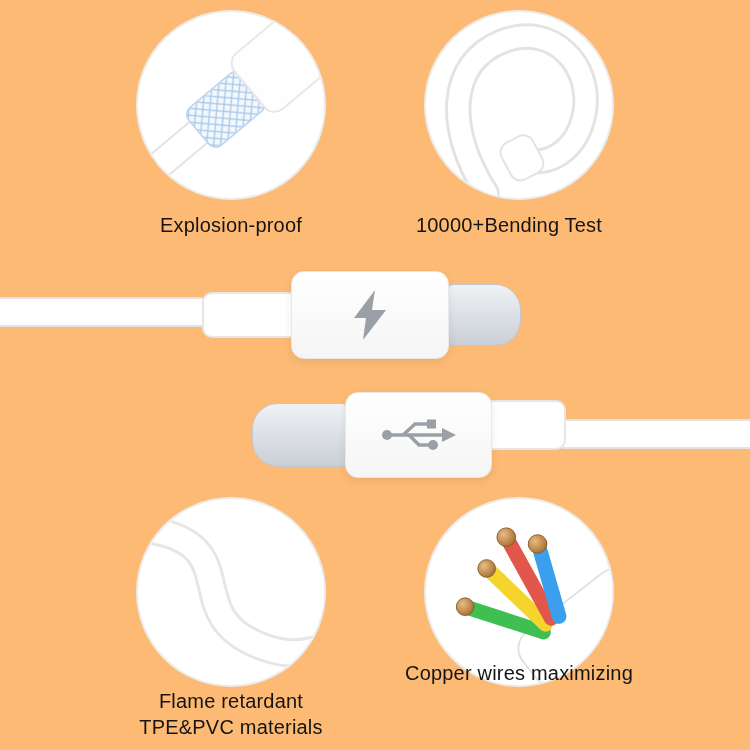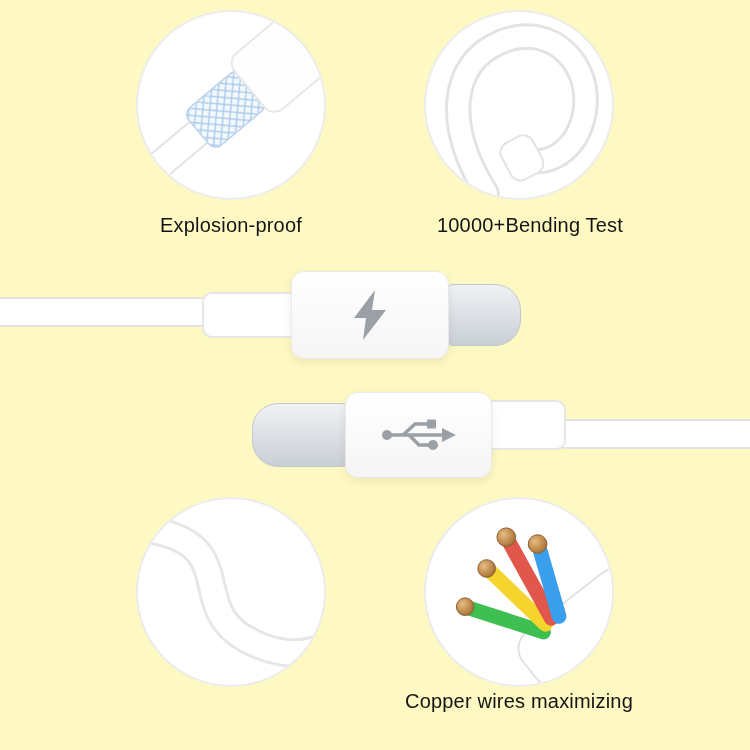--- a/index.html
+++ b/index.html
@@ -1,38 +1,38 @@
 <!DOCTYPE html>
 <html style="--wire-green: #3fbf51; --wire-yellow: #f6d42e; --wire-red: #e2574c; --wire-blue: #3aa0ee; --copper: #c08b4e; --mesh-blue: #a7c8e9; --icon-gray: #9aa0a6; --outline-gray: #e3e3e3; --metal-light: #f0f2f4; --metal-dark: #c9cfd6; --text: #141414;"><head>
 <meta charset="utf-8">
 <style>
   html,body{margin:0;padding:0;background:#ffffff;}
   .stage{
-    position:relative;width:750px;height:750px;background:#fef9c3;
+    position:relative;width:750px;height:750px;background:#fdba74;
     font-family:"Liberation Sans", sans-serif;color:#111;overflow:hidden;
   }
   
   .circle{
     position:absolute;width:190px;height:190px;border-radius:50%;
     border:2px solid #ececec;background:#ffffff;overflow:hidden;box-sizing:border-box;
   }
   .circle svg{display:block;width:100%;height:100%;}
   .c1{left:136px;top:10px;}
   .c2{left:424px;top:10px;}
   .c3{left:136px;top:497px;}
   .c4{left:424px;top:497px;}
   
   .caption{
     position:absolute;width:300px;text-align:center;
     font-size:20px;line-height:26px;color:#141414;letter-spacing:.2px;
   }
   .cap1{left:81px;top:212px;}
-  .cap2{left:380px;top:212px;}
+  .cap2{left:359px;top:212px;}
   .cap3{left:81px;top:688px;}
-  .cap4{left:369px;top:688px;}
+  .cap4{left:369px;top:660px;}
   
   .cable{
     position:absolute;height:30px;background:#ffffff;
     border:2px solid var(--outline-gray,#e3e3e3);box-sizing:border-box;z-index:0;
   }
   .cable.top{left:-14px;top:297px;width:230px;border-radius:0 15px 15px 0;}
   .cable.bottom{left:550px;top:419px;width:214px;border-radius:15px 0 0 15px;}
   .neck{
     position:absolute;background:#ffffff;border:2px solid #e6e6e6;border-radius:10px;
     box-sizing:border-box;z-index:1;
@@ -137,17 +137,21 @@
       <circle cx="40" cy="110" r="9" fill="url(#copper1)" stroke="#8a5c2e" stroke-width="1"></circle>
       <line x1="122" y1="128" x2="68" y2="76" stroke="#f6d42e" stroke-width="15" stroke-linecap="round"></line>
       <circle cx="62" cy="71" r="9" fill="url(#copper1)" stroke="#8a5c2e" stroke-width="1"></circle>
       <line x1="128" y1="122" x2="86" y2="46" stroke="#e2574c" stroke-width="15" stroke-linecap="round"></line>
       <circle cx="82" cy="39" r="9.5" fill="url(#copper1)" stroke="#8a5c2e" stroke-width="1"></circle>
       <line x1="136" y1="120" x2="117" y2="54" stroke="#3aa0ee" stroke-width="15" stroke-linecap="round"></line>
       <circle cx="114" cy="46" r="9.5" fill="url(#copper1)" stroke="#8a5c2e" stroke-width="1"></circle>
     </svg>
   </div>
 
+  <div class="caption cap3">
+    <span>Flame retardant</span><br>
+    <span>TPE&amp;PVC materials</span>
+  </div>
   <div class="caption cap4">
     <span>Copper wires maximizing</span><br>
   </div>
 
 </div>
 
 </body></html>

